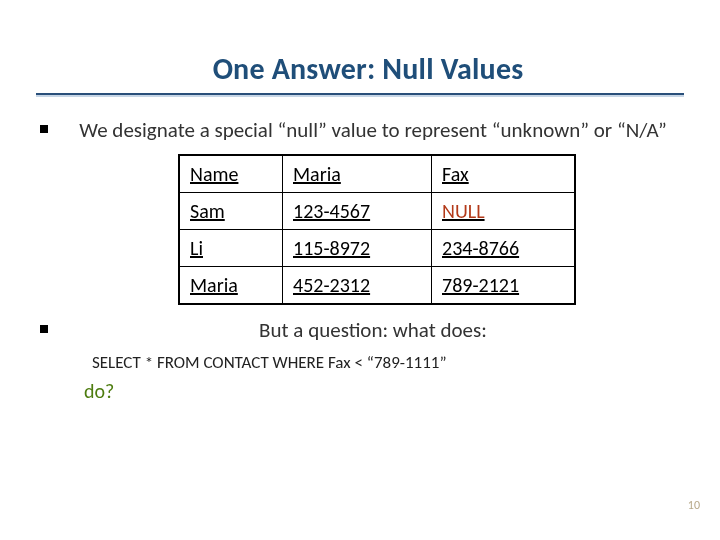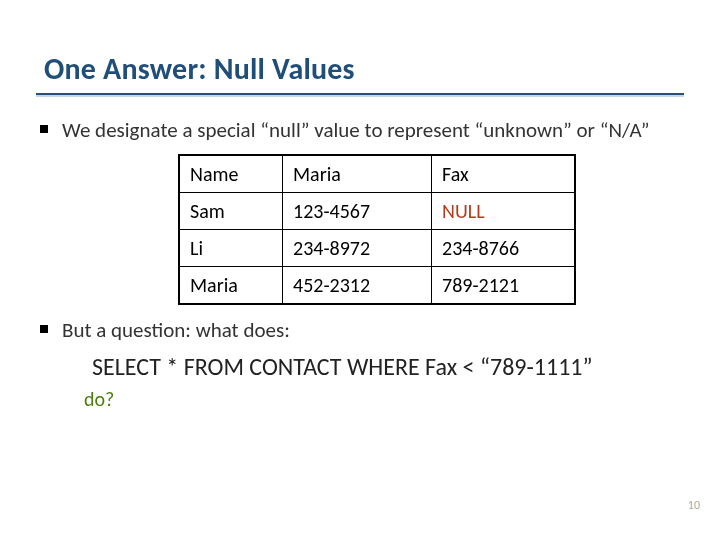--- a/index.html
+++ b/index.html
@@ -18,21 +18,22 @@
     width: 720px;
     height: 540px;
     padding: 50px 36px 0 36px;
     position: relative;
   }
   .title {
     font-size: 30px;
     font-weight: 700;
     color: #1f4e79;
     letter-spacing: 0.2px;
-    margin: 0 0 6px 8px;
+    margin: 0 0 6px 16px;
+    text-align: center;
   }
   .title-rule-dark {
     height: 2px;
     background: #2a4f7a;
     margin: 0;
   }
   .title-rule-light {
     height: 2px;
     background: #c7d6e6;
     margin: 0 0 20px 0;
@@ -42,32 +43,34 @@
     margin: 0;
     padding: 0;
   }
   ul.body > li {
     position: relative;
     padding-left: 26px;
     font-size: 21px;
     color: #333333;
     line-height: 1.28;
     margin-bottom: 8px;
+    text-align: center;
   }
   ul.body > li::before {
     content: "";
     position: absolute;
     left: 4px;
     top: 8px;
     width: 8px;
     height: 8px;
     background: #000000;
   }
   .table-wrap {
     margin: 10px 0 12px 142px;
+    text-decoration: underline;
   }
   table.data {
     border-collapse: collapse;
     border: 2px solid #000000;
   }
   table.data td, table.data th {
     border: 1px solid #000000;
     padding: 6px 14px 6px 10px;
     font-size: 20px;
     font-weight: 400;
@@ -75,21 +78,21 @@
     vertical-align: top;
   }
   table.data th {
     font-weight: 400;
   }
   .col-name  { width: 78px; }
   .col-home  { width: 124px; }
   .col-fax   { width: 118px; }
   .null-cell { color: #b33a1a; }
   .sql-line {
-    font-size: 24px;
+    font-size: 17px;
     color: #222222;
     margin: 8px 0 4px 56px;
   }
   .do-line {
     font-size: 20px;
     color: #4d7c0f;
     margin: 6px 0 0 48px;
   }
   .pagenum {
     position: absolute;
@@ -120,21 +123,21 @@
         <th class="col-home">Maria</th>
         <th class="col-fax">Fax</th>
       </tr>
       <tr>
         <td>Sam</td>
         <td>123-4567</td>
         <td class="null-cell">NULL</td>
       </tr>
       <tr>
         <td>Li</td>
-        <td>234-8972</td>
+        <td>115-8972</td>
         <td>234-8766</td>
       </tr>
       <tr>
         <td>Maria</td>
         <td>452-2312</td>
         <td>789-2121</td>
       </tr>
     </tbody>
       </table>
   </div>

